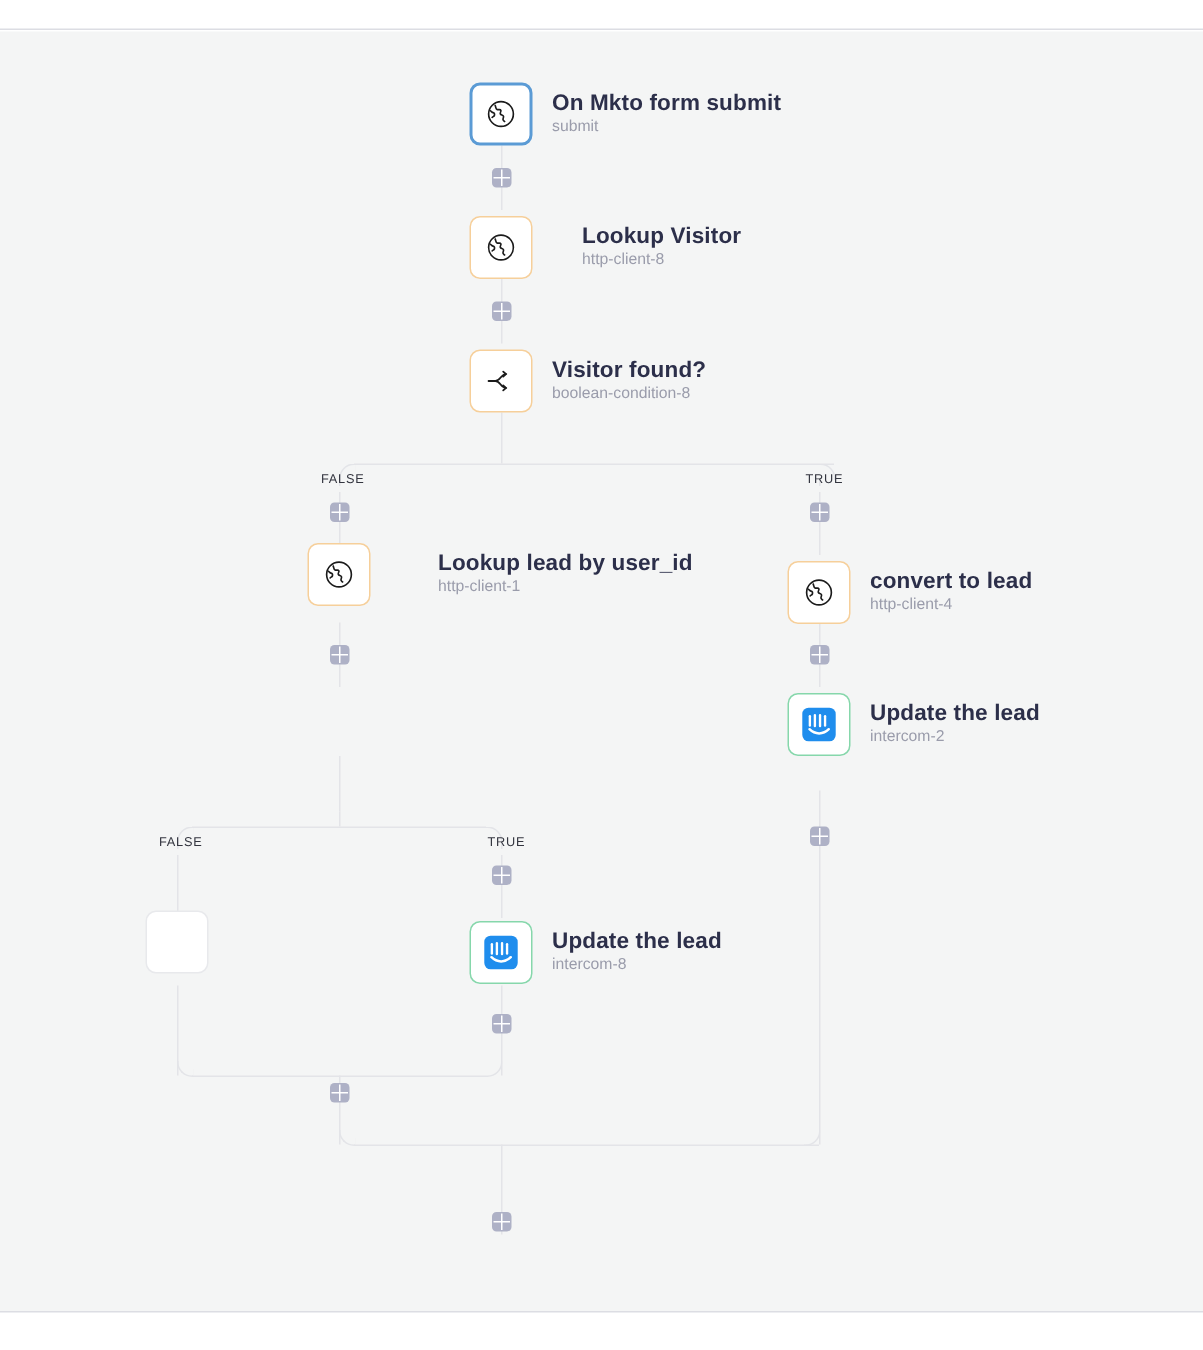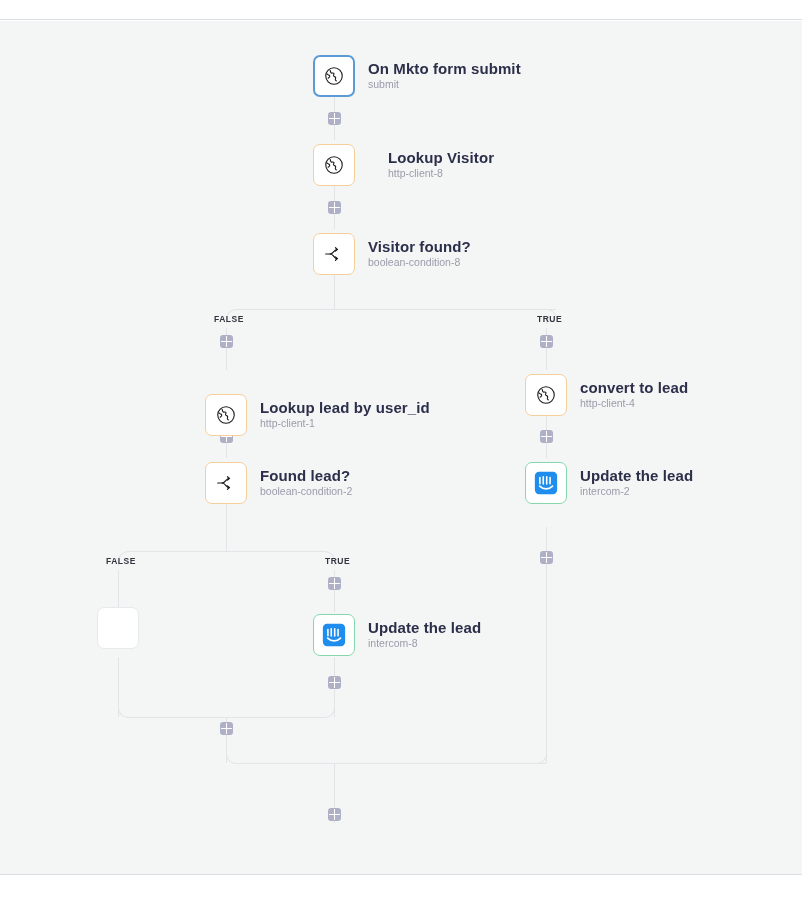--- a/index.html
+++ b/index.html
@@ -64,21 +64,21 @@
   .node-text{margin-left:13px;white-space:nowrap;}
   .node-title{
     font-size:15px;font-weight:bold;color:#2c2f4a;
     letter-spacing:.1px;line-height:14px;
   }
   .node-sub{
     font-size:10.5px;color:#9a9cab;line-height:14px;margin-top:1px;
   }
 
   .branch-label{
-    position:absolute;font-size:8.5px;font-weight:bold;
+    position:absolute;font-size:8.5px;font-weight:normal;
     color:#33353f;letter-spacing:.5px;
   }
 
   svg{display:block;}
 </style>
 </head>
 <body>
 
 <div id="app">
 
@@ -192,21 +192,21 @@
             <path d="M14.6 16.2l2 1.8-2 1.8"></path>
           </svg>
         </span>
       </div>
       <div class="node-text">
         <div class="node-title">Visitor found?</div>
         <div class="node-sub">boolean-condition-8</div>
       </div>
     </div>
 
-    <div class="node" style="left:205px;top:373px;">
+    <div class="node" style="left:205px;top:341px;gap:32px;">
       <div class="node-box b-tan">
         <span>
           <svg width="22" height="22" viewBox="0 0 24 24" fill="none" stroke="#1b1b1b" stroke-width="1.2">
             <circle cx="12" cy="12" r="9"></circle>
             <path d="M7.5 5.5c1 1.2.4 2.6 1.6 3.2 1 .5 2.3-.5 2.8.6.4.9-.8 1.6-.4 2.6.4 1 1.9.6 2.3 1.7.3.9-.6 1.7-.3 2.6.2.7 1 1 1.4 1.6M4 9.5c.9.3 1.3 1.4 2.3 1.5.9.1 1.2 1.2.9 2-.3.9-1.5 1-1.8 1.9"></path>
           </svg>
         </span>
       </div>
       <div class="node-text">
         <div class="node-title">Lookup lead by user_id</div>
@@ -222,37 +222,20 @@
             <path d="M7.5 5.5c1 1.2.4 2.6 1.6 3.2 1 .5 2.3-.5 2.8.6.4.9-.8 1.6-.4 2.6.4 1 1.9.6 2.3 1.7.3.9-.6 1.7-.3 2.6.2.7 1 1 1.4 1.6M4 9.5c.9.3 1.3 1.4 2.3 1.5.9.1 1.2 1.2.9 2-.3.9-1.5 1-1.8 1.9"></path>
           </svg>
         </span>
       </div>
       <div class="node-text">
         <div class="node-title">convert to lead</div>
         <div class="node-sub">http-client-4</div>
       </div>
     </div>
 
-    <div class="node" style="left:205px;top:441px;">
-      <div class="node-box b-tan">
-        <span>
-          <svg width="24" height="24" viewBox="0 0 26 26" fill="none" stroke="#1b1b1b" stroke-width="1.3" stroke-linecap="round">
-            <path d="M4 13h5"></path>
-            <path d="M9 13c3.5 0 4-5 7.5-5"></path>
-            <path d="M9 13c3.5 0 4 5 7.5 5"></path>
-            <path d="M14.6 6.2l2 1.8-2 1.8"></path>
-            <path d="M14.6 16.2l2 1.8-2 1.8"></path>
-          </svg>
-        </span>
-      </div>
-      <div class="node-text">
-        <div class="node-title">Found lead?</div>
-        <div class="node-sub">boolean-condition-2</div>
-      </div>
-    </div>
 
     <div class="node" style="left:525px;top:441px;">
       <div class="node-box b-green">
         <span>
           <svg width="26" height="26" viewBox="0 0 28 28">
             <rect x="2" y="2" width="24" height="24" rx="4.5" fill="#1f8ded"></rect>
             <g fill="#ffffff">
               <rect x="6.6" y="7.2" width="1.7" height="8.4" rx=".85"></rect>
               <rect x="10.2" y="6.4" width="1.7" height="9.6" rx=".85"></rect>
               <rect x="13.9" y="6.4" width="1.7" height="9.6" rx=".85"></rect>

